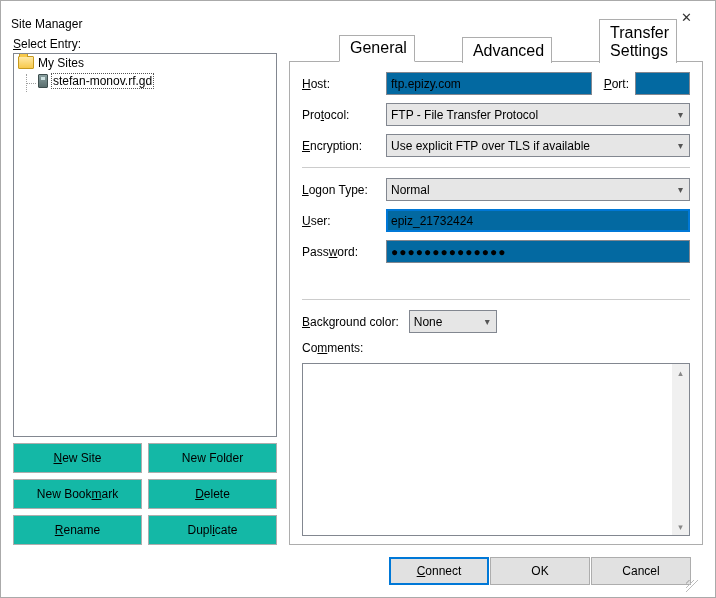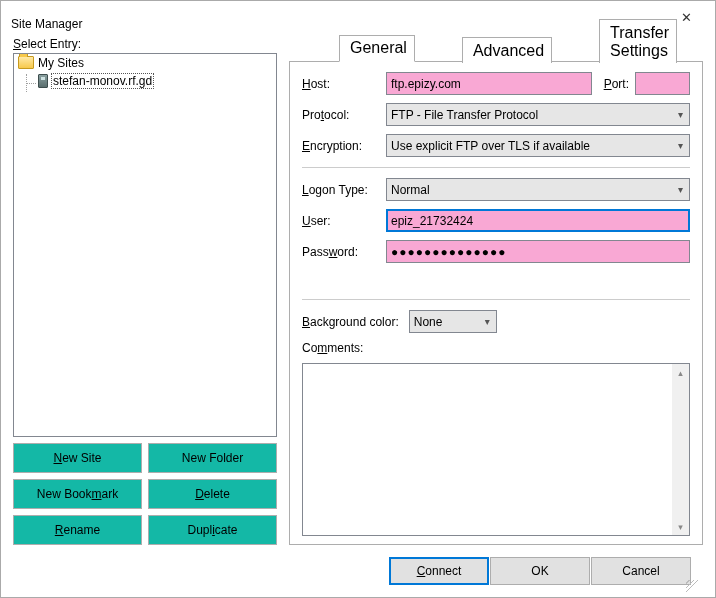--- a/index.html
+++ b/index.html
@@ -194,21 +194,21 @@
     display:flex;
     align-items:center;
     gap:6px;
   }
   .form-row .lbl {
     width:78px;
   }
   .input, .select {
     height:23px;
     border:1px solid #828790;
-    background:#f9a8d4;
+    background:#0369a1;
     padding:0 4px;
     font:inherit;
   }
   .input.focused {
     border:1px solid #0078d7;
     box-shadow:0 0 0 1px #0078d7 inset;
   }
   .select {
     background:#e6e6e6;
     display:flex;

